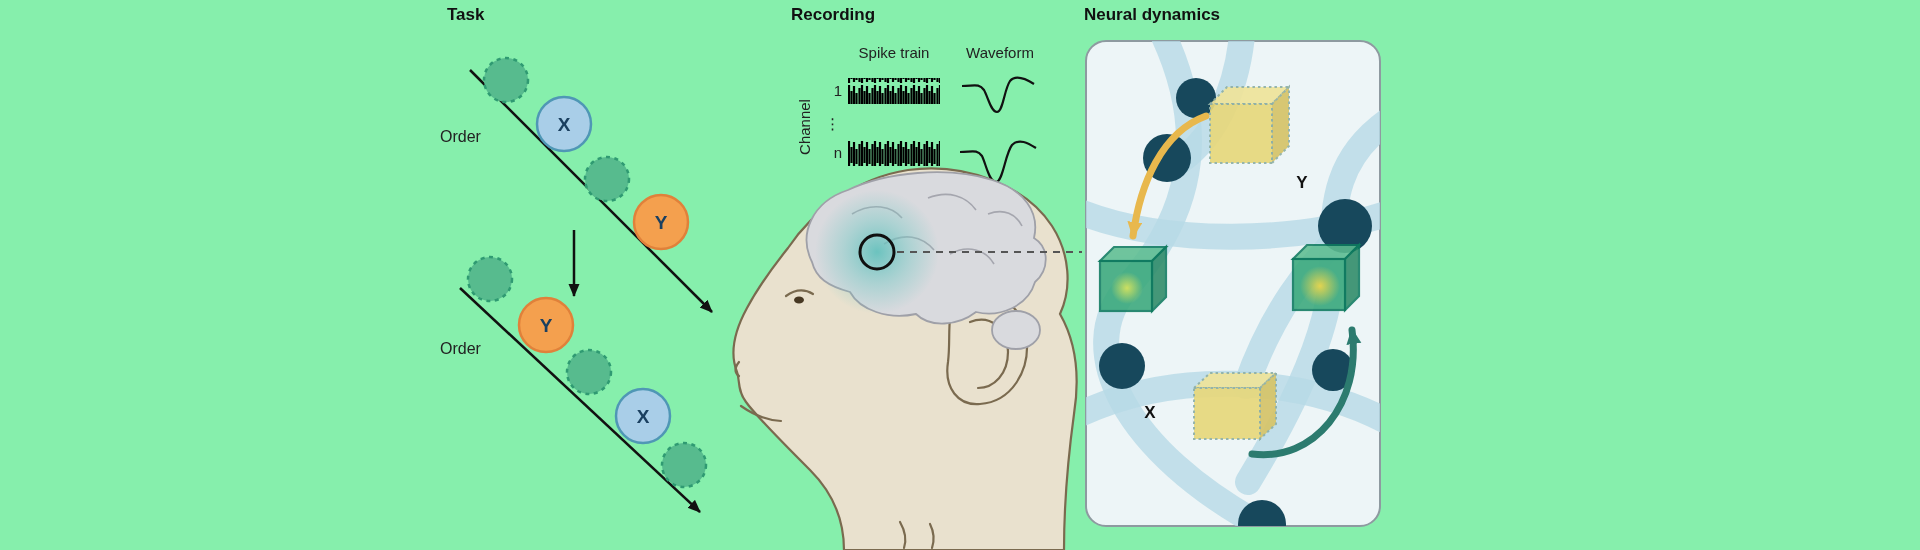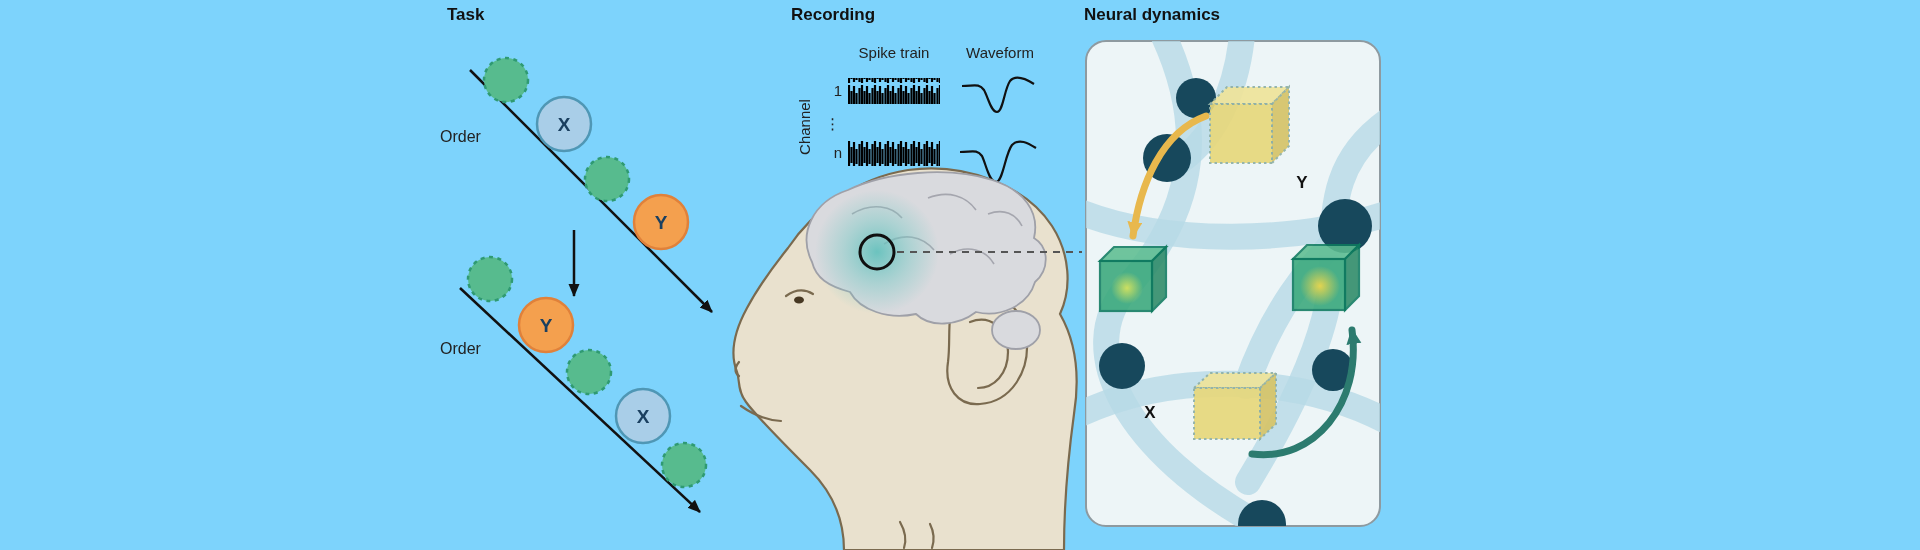--- a/index.html
+++ b/index.html
@@ -1,16 +1,16 @@
 <!DOCTYPE html>
 <html style="--c-ink: #111111; --c-green_fill: #57bb8e; --c-green_stroke: #2f9a72; --c-blue_fill: #a9cee8; --c-blue_stroke: #4f97b5; --c-orange_fill: #f4a04e; --c-orange_stroke: #e0813a; --c-letter: #1b4060; --c-skin: #e9e1ce; --c-skin_stroke: #7a6a4f; --c-brain_fill: #d9dade; --c-brain_stroke: #9fa0a8; --c-glow_teal: #63c1bc; --c-panel_bg: #edf5f7; --c-panel_border: #8e9aa0; --c-band: #b7dae6; --c-node: #17485c; --c-cube_yellow: #e7d87c; --c-cube_yellow_top: #efe49a; --c-cube_yellow_side: #d6c468; --c-cube_yellow_edge: #8fb0a6; --c-cube_green: #38a87a; --c-cube_green_top: #5cbd90; --c-cube_green_side: #2b8a66; --c-cube_green_edge: #0e7a5f; --c-arrow_yellow: #e8b84d; --c-arrow_teal: #2c7b6f;"><head>
 <meta charset="utf-8">
 <style>
   html,body{margin:0;padding:0;background:#ffffff;}
-  .canvas{position:relative;width:1920px;height:550px;background:#7dd3fc;overflow:hidden;
+  .canvas{position:relative;width:1920px;height:550px;background:#86efac;overflow:hidden;
           font-family:"Liberation Sans",sans-serif;}
   svg{position:absolute;left:0;top:0;}
   text{font-family:"Liberation Sans",sans-serif;fill:#111;}
   .h{font-size:17px;font-weight:bold;fill:#111;}
   .lbl{font-size:15px;fill:#222;}
   .circle-letter{font-size:19px;font-weight:bold;fill:var(--c-letter);}
   .state-letter{font-size:17px;font-weight:bold;fill:#111;}
   .order{font-size:16px;fill:#222;}
   .green-c{fill:var(--c-green_fill);stroke:var(--c-green_stroke);stroke-width:2.5;stroke-dasharray:4 4.5;}
   .blue-c{fill:var(--c-blue_fill);stroke:var(--c-blue_stroke);stroke-width:2.5;}

